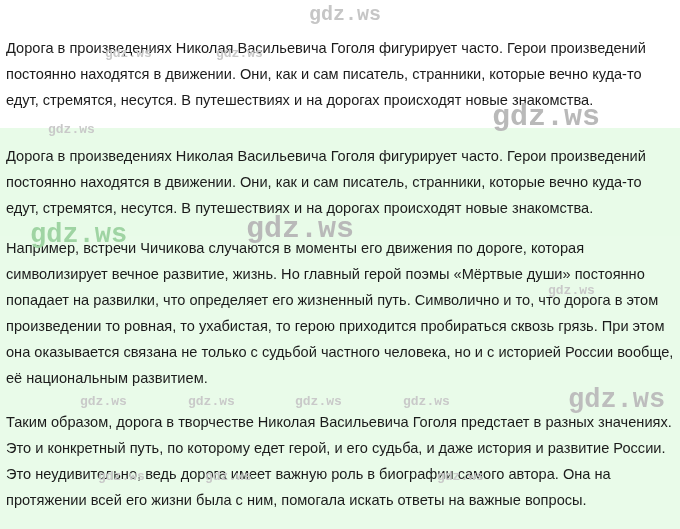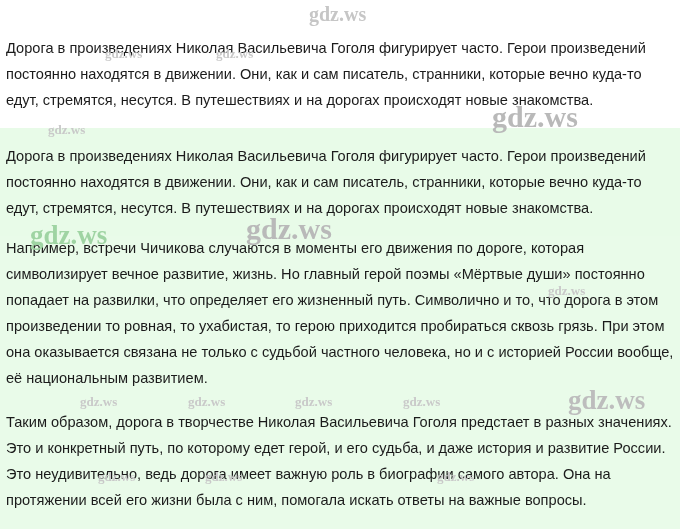--- a/index.html
+++ b/index.html
@@ -63,21 +63,21 @@
   }
   #para-1 { top: 20px; }
   #para-2 { top: 128px; }
   #para-3 { top: 220px; }
   #para-4 { top: 394px; }
 
   
   .wm {
     position: absolute;
     color: #cfcfcf;
-    font-family: Liberation Serif, serif;
+    font-family: Liberation Mono, monospace;
     font-weight: bold;
     pointer-events: none;
     user-select: none;
     white-space: nowrap;
   }
   .wm-sm { font-size: 13px; color: #c9c9c9; }
   .wm-md { font-size: 20px; color: #c6c6c6; }
   .wm-lg { font-size: 27px; color: #bdbdbd; }
   .wm-xl { font-size: 30px; color: #b9b9b9; }
   .wm-green { color: #9fd4a3; }

